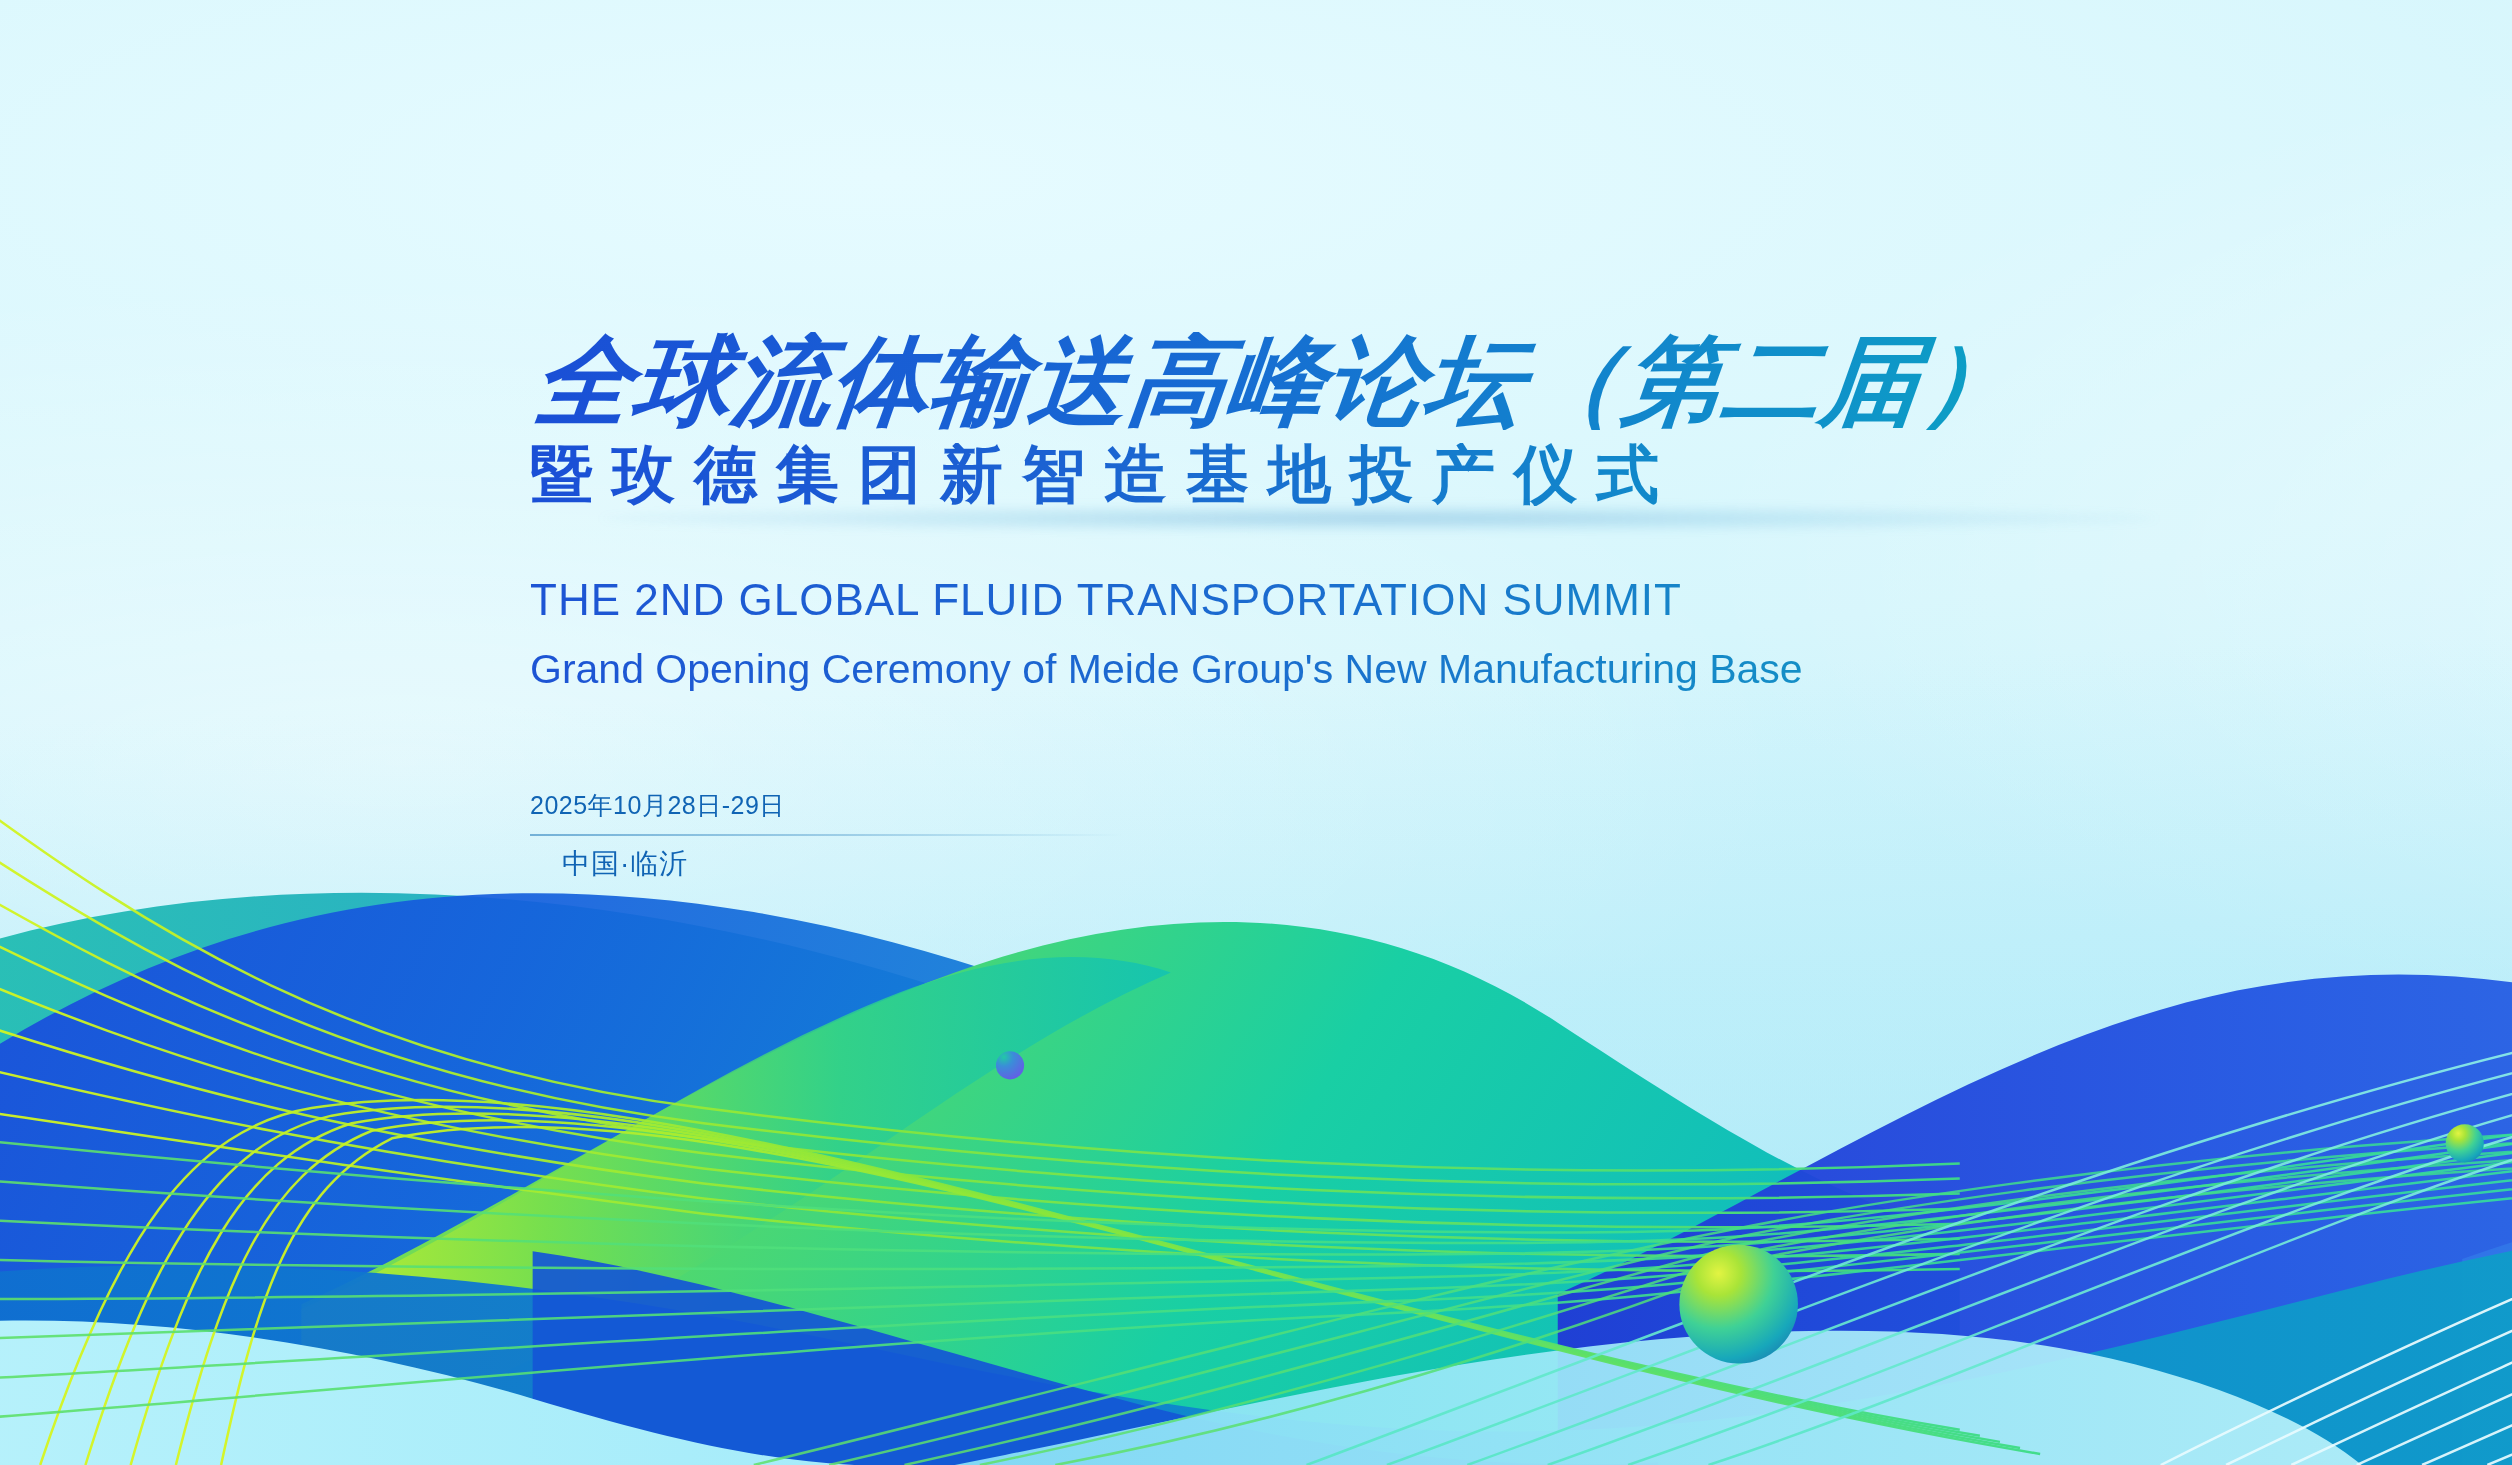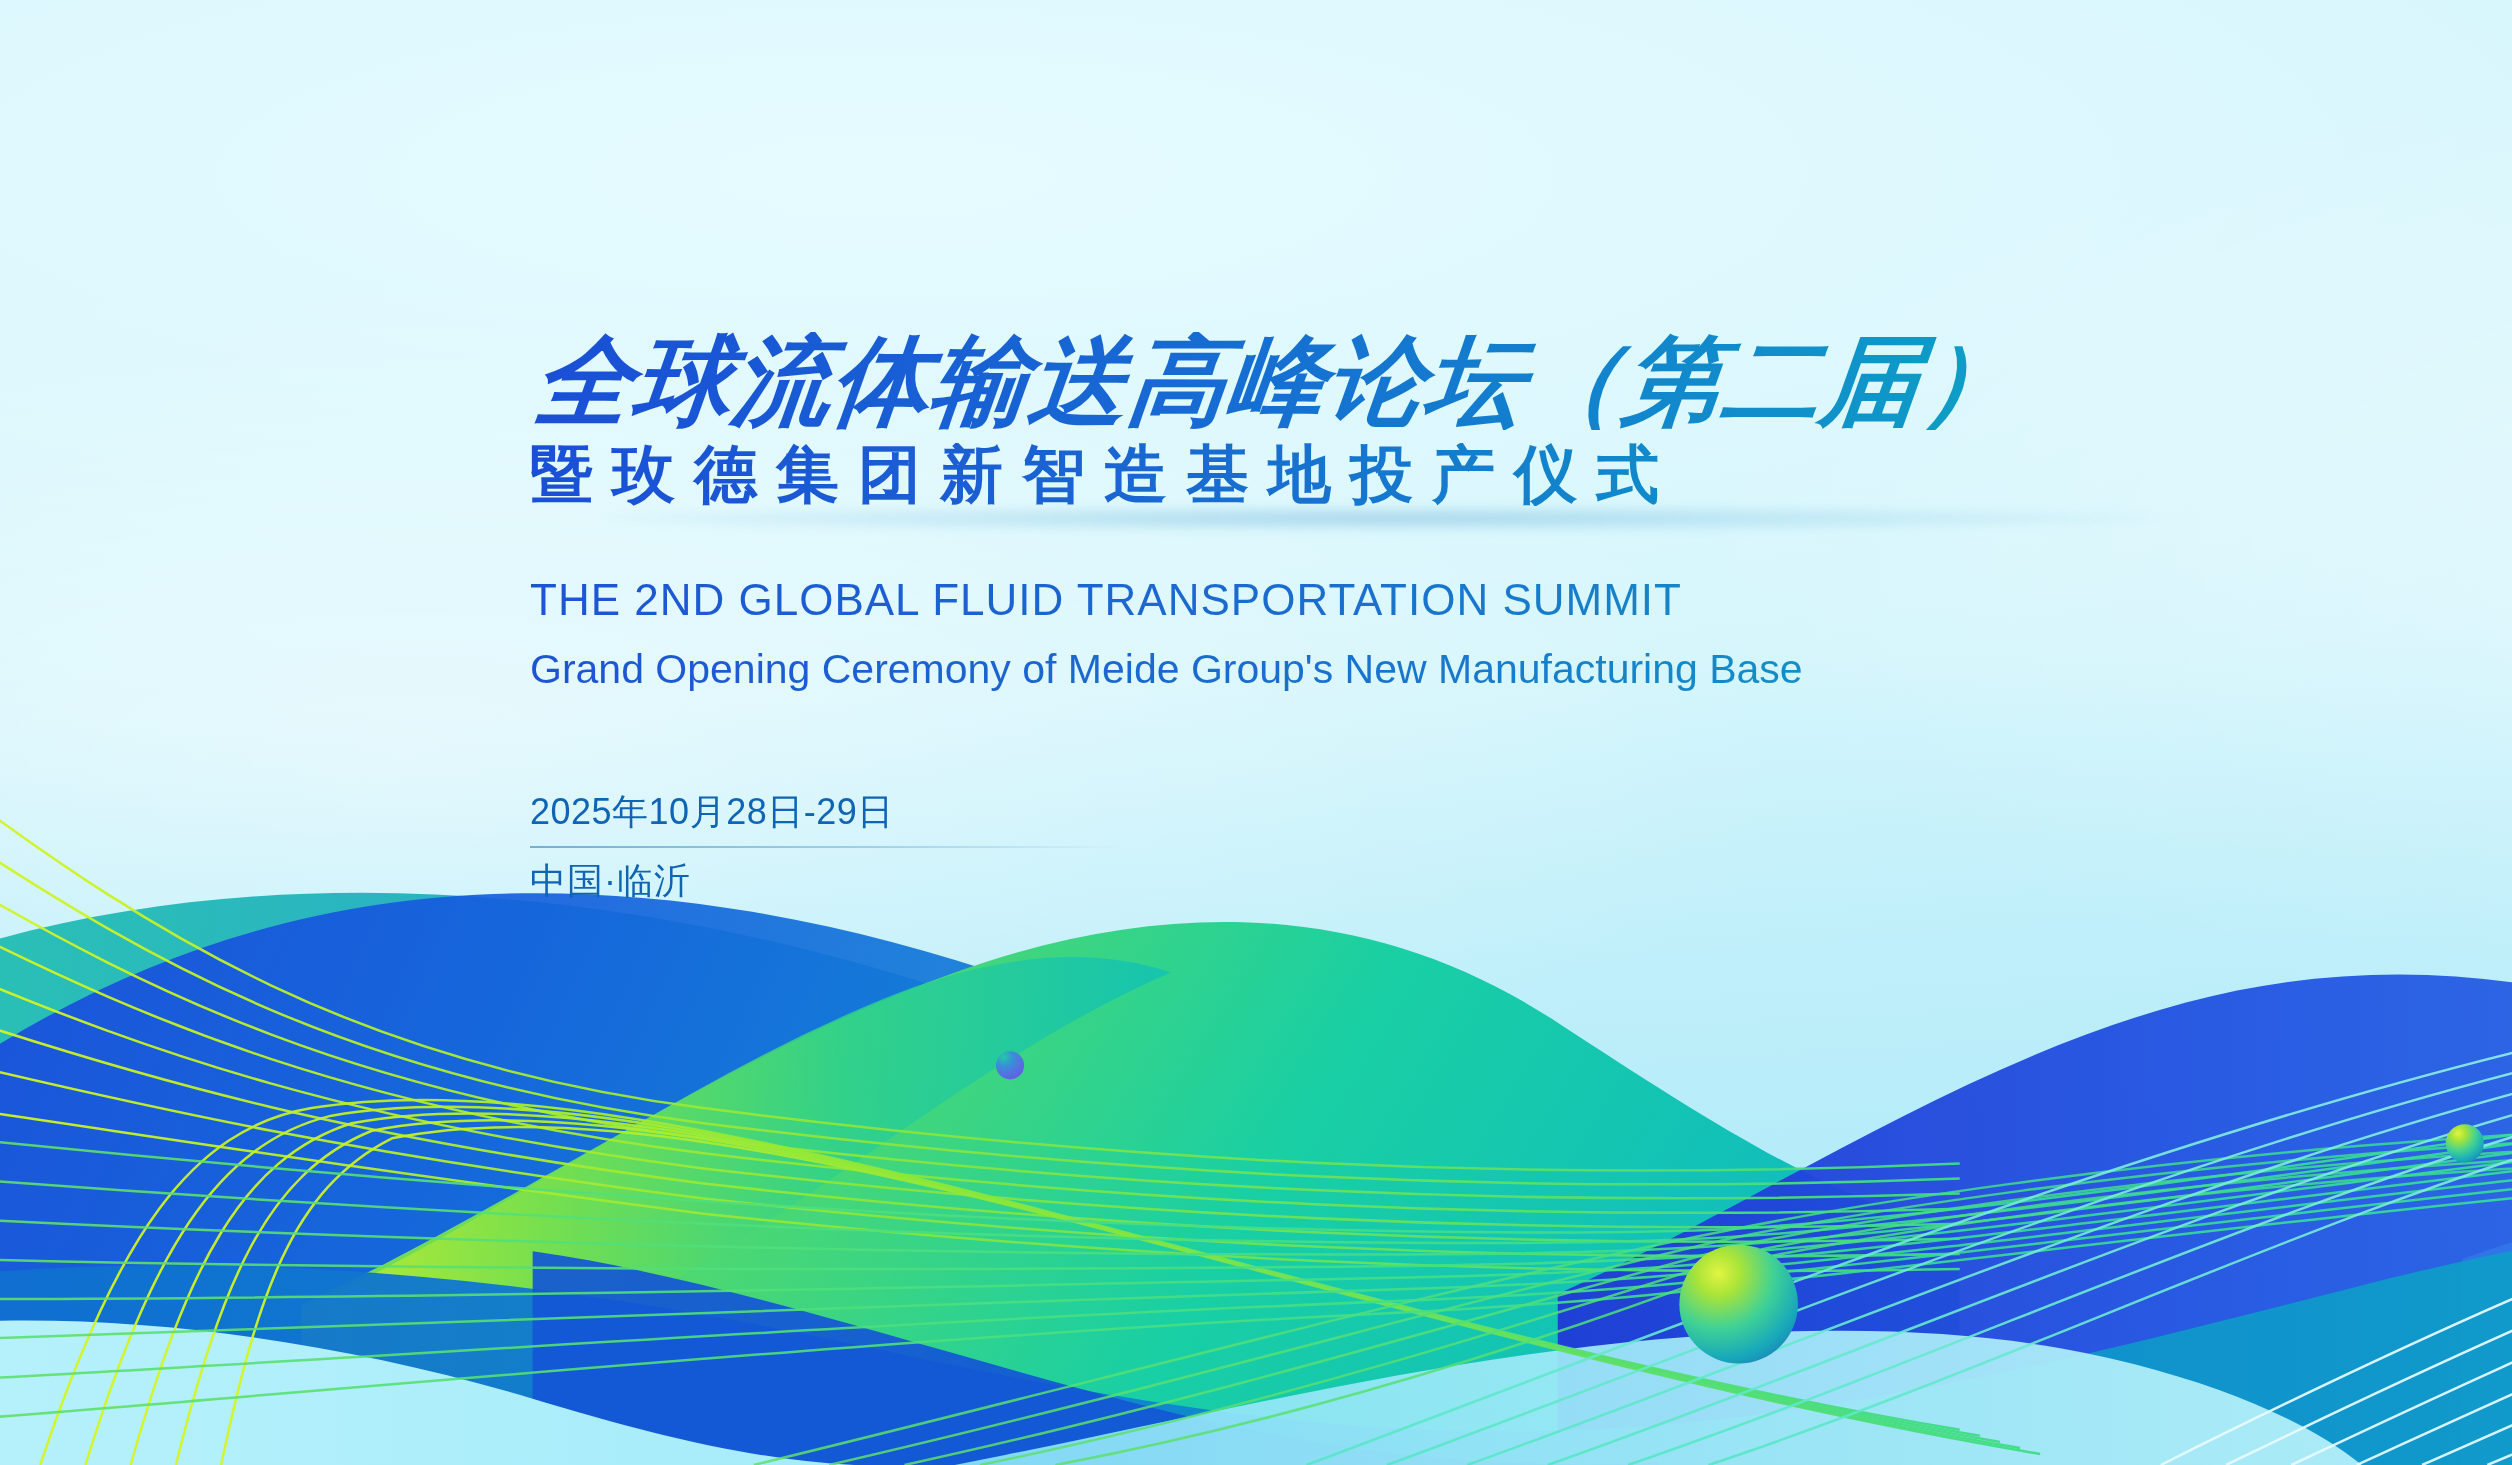--- a/index.html
+++ b/index.html
@@ -133,40 +133,41 @@
     background-clip: text;
     color: transparent;
     -webkit-text-fill-color: transparent;
   }
 
   .meta {
     margin-top: 100px;
     width: 593px;
   }
   .meta-date {
-    font-size: 36px;
+    font-size: 25px;
     line-height: 1.1;
     color: #1064b4;
     font-weight: 500;
     letter-spacing: 0.5px;
     white-space: nowrap;
   }
   .meta-rule {
     margin: 15px 0 13px 0;
     height: 1.5px;
     width: 593px;
     background: linear-gradient(90deg, rgba(30,120,185,0.55) 0%, rgba(30,120,185,0.30) 55%, rgba(30,120,185,0.0) 100%);
   }
   .meta-place {
-    font-size: 36px;
+    font-size: 28px;
     line-height: 1.1;
     color: #1064b4;
     font-weight: 500;
     letter-spacing: 1px;
     white-space: nowrap;
+    margin-left: 32px;
   }
 </style>
 </head>
 <body>
 
 <div id="stage">
 
   <div class="bg-base"></div>
   <div class="bg-glow-right"></div>
   <div class="bg-glow-left"></div>

